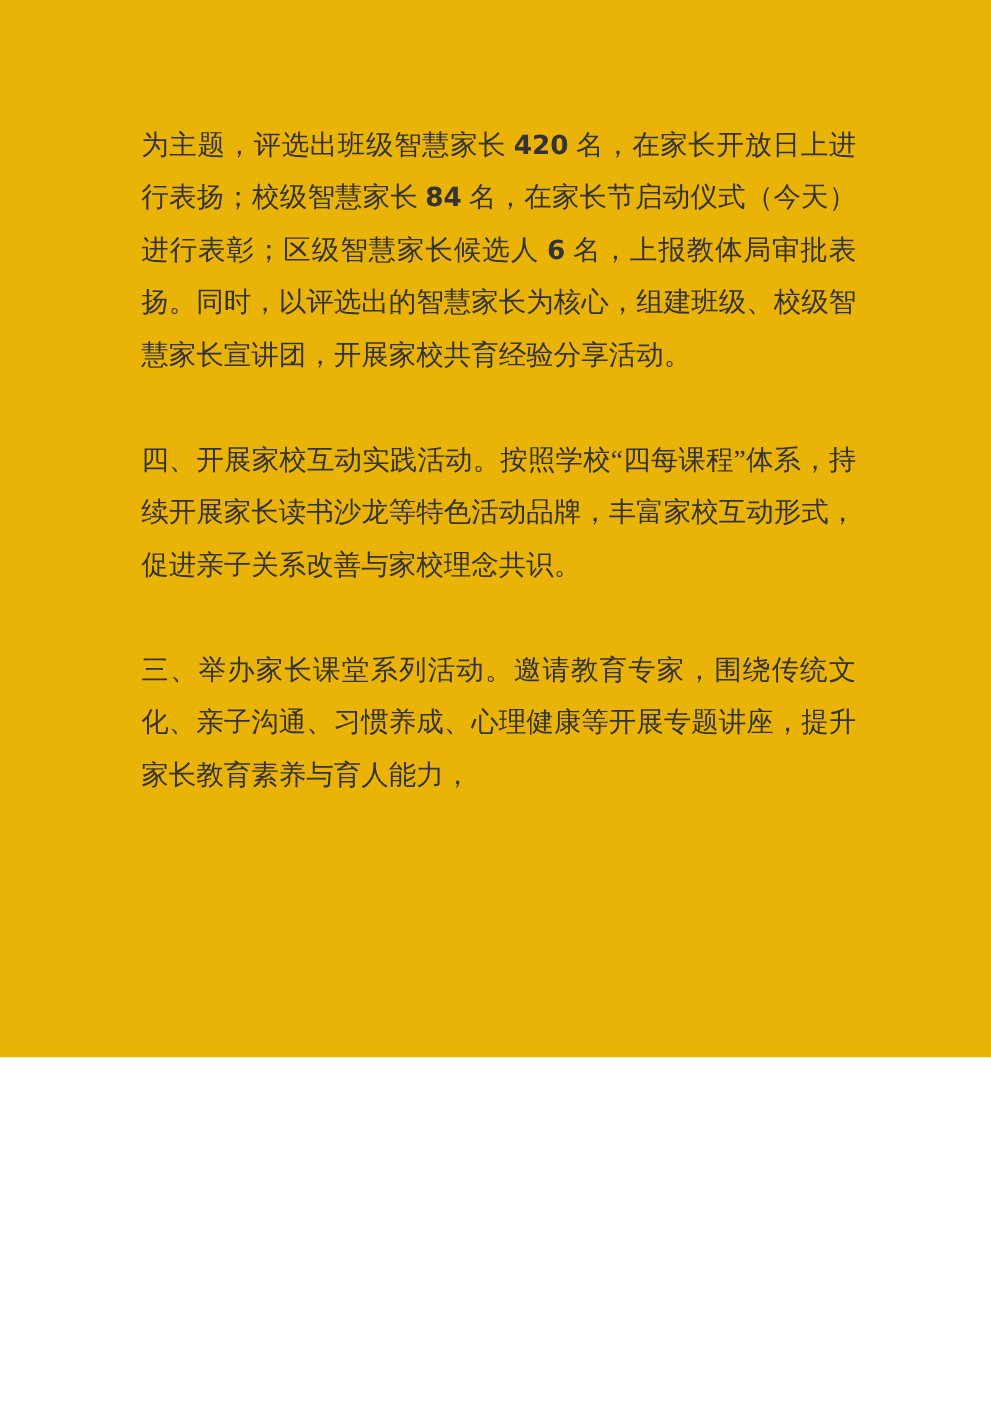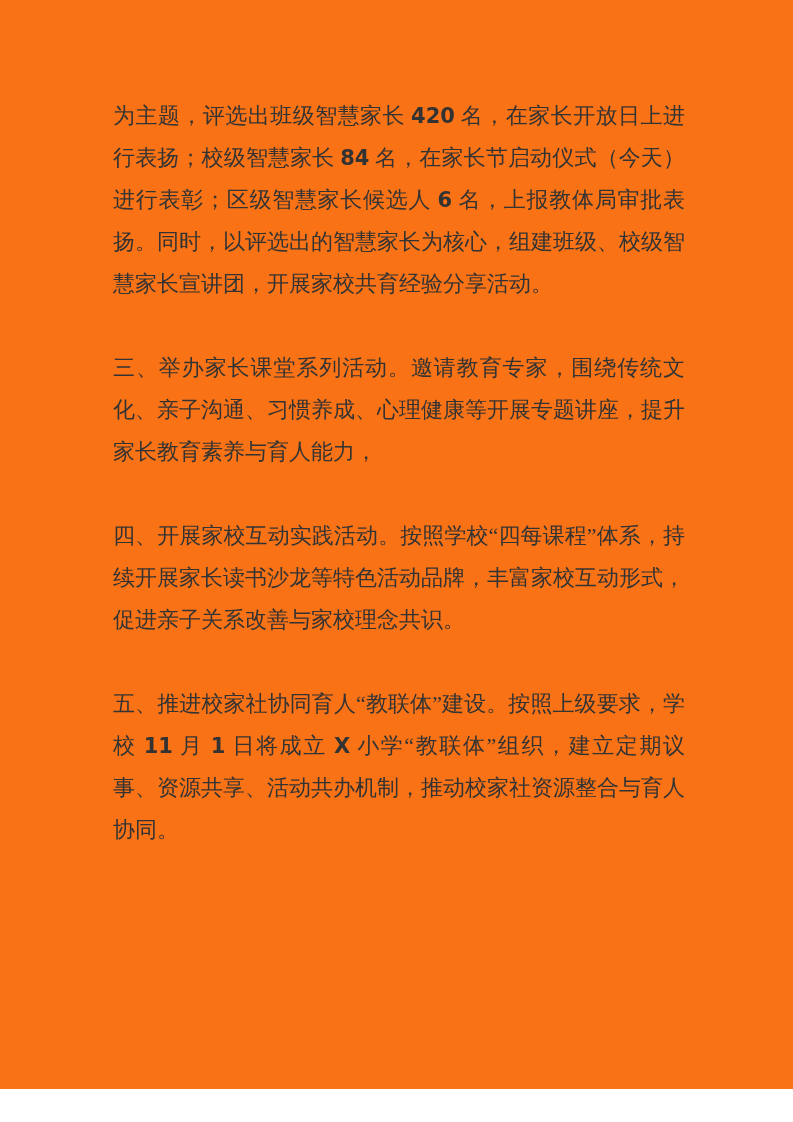--- a/index.html
+++ b/index.html
@@ -3,22 +3,22 @@
 <meta charset="utf-8">
 <style>
   html, body {
     margin: 0;
     padding: 0;
     background: #ffffff;
   }
   .page {
     position: relative;
     width: 793px;
-    height: 1089px;
-    background: #f97316;
+    height: 846px;
+    background: #eab308;
     overflow: hidden;
   }
   .doc-body {
     position: absolute;
     left: 113px;
     top: 95px;
     width: 572px;
   }
   .para {
     margin: 0 0 42px 0;
@@ -37,17 +37,16 @@
     font-weight: 600;
     font-size: 21px;
   }
 </style>
 </head>
 <body>
 
 <div class="page">
   <div class="doc-body">
       <p class="para"><span class="run-cjk">为主题，评选出班级智慧家长 </span><span class="run-num">420</span><span class="run-cjk"> 名，在家长开放日上进行表扬；校级智慧家长 </span><span class="run-num">84</span><span class="run-cjk"> 名，在家长节启动仪式（今天）进行表彰；区级智慧家长候选人 </span><span class="run-num">6</span><span class="run-cjk"> 名，上报教体局审批表扬。同时，以评选出的智慧家长为核心，组建班级、校级智慧家长宣讲团，开展家校共育经验分享活动。</span></p>
+      <p class="para"><span class="run-cjk">四、开展家校互动实践活动。按照学校“四每课程”体系，持续开展家长读书沙龙等特色活动品牌，丰富家校互动形式，促进亲子关系改善与家校理念共识。</span></p>
       <p class="para"><span class="run-cjk">三、举办家长课堂系列活动。邀请教育专家，围绕传统文化、亲子沟通、习惯养成、心理健康等开展专题讲座，提升家长教育素养与育人能力，</span></p>
-      <p class="para"><span class="run-cjk">四、开展家校互动实践活动。按照学校“四每课程”体系，持续开展家长读书沙龙等特色活动品牌，丰富家校互动形式，促进亲子关系改善与家校理念共识。</span></p>
-      <p class="para"><span class="run-cjk">五、推进校家社协同育人“教联体”建设。按照上级要求，学校 </span><span class="run-num">11</span><span class="run-cjk"> 月 </span><span class="run-num">1</span><span class="run-cjk"> 日将成立 </span><span class="run-num">X</span><span class="run-cjk"> 小学“教联体”组织，建立定期议事、资源共享、活动共办机制，推动校家社资源整合与育人协同。</span></p>
     </div>
 </div>
 
 </body></html>

